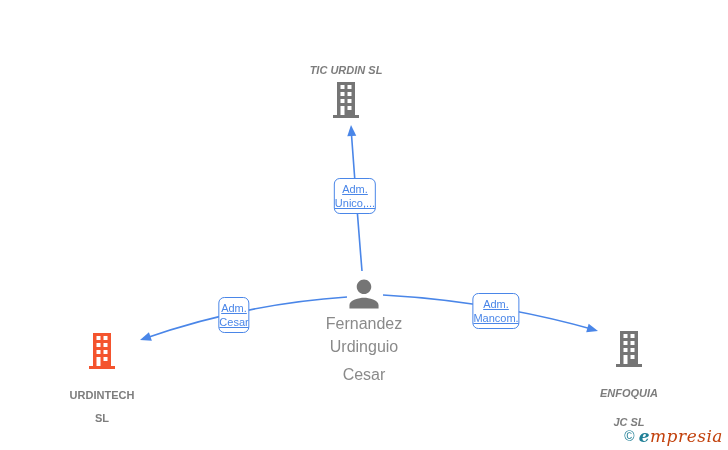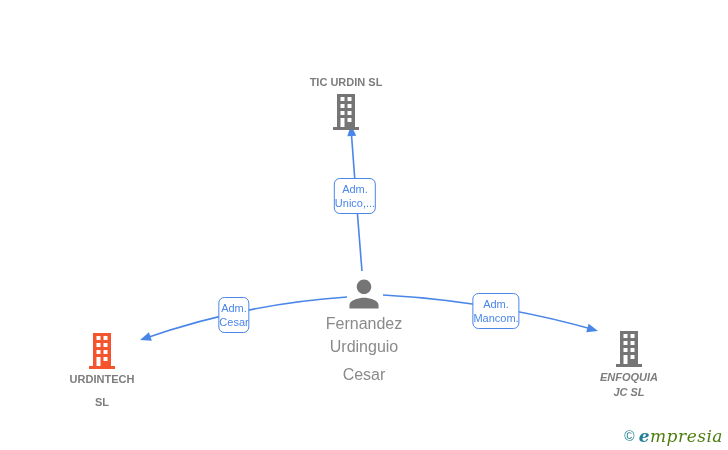--- a/index.html
+++ b/index.html
@@ -19,43 +19,44 @@
     transform:translate(-50%,-50%);
     background:#ffffff;
     border:1.5px solid #4a86e8;
     border-radius:6px;
     color:#4a86e8;
     font-size:11px;line-height:14px;
     padding:3px 0;
     text-align:center;
     white-space:nowrap;
     cursor:pointer;
+    text-decoration:underline;
   }
 
   .node{position:absolute;z-index:2;text-align:center;cursor:pointer;}
   .node-icon{display:block;margin:0 auto;}
   .company-label{
     color:#7d7d7d;font-size:11px;font-weight:bold;line-height:15px;
-    margin-top:3px;white-space:nowrap;
+    margin-top:19px;white-space:nowrap;
   }
   .person-label{
     color:#8a8a8a;font-size:16px;font-weight:400;line-height:15px;
     margin-top:2px;white-space:nowrap;
   }
-  .lbl-above{margin:12px 0 4px 0;}
+  .lbl-above{margin:0 0 4px 0;font-style:italic;}
 
   .logo{
     position:absolute;right:5px;bottom:4px;z-index:2;
     display:flex;align-items:center;gap:4px;
     font-family:"DejaVu Serif", serif;
   }
   .logo .copy{color:#1f7f96;font-size:14px;font-family:"Liberation Sans",sans-serif;}
   .logo .brand{font-style:italic;font-size:17px;letter-spacing:0.5px;}
   .logo .brand .ini{color:#1f7f96;font-weight:bold;}
-  .logo .brand .rest{color:#4d7c0f;}
+  .logo .brand .rest{color:#c2410c;}
 </style>
 </head>
 <body>
 
 <div class="canvas">
 
   <svg class="edges-layer" width="728" height="450" viewBox="0 0 728 450">
     <path class="edge-path" d="M 362 271 Q 356 198 351 128"></path>
     <polygon class="arrowhead" points="0,0 -11,-4.5 -11,4.5" transform="translate(351,125) rotate(-94)"></polygon>
 
@@ -121,21 +122,21 @@
           <rect x="16.5" y="3" width="4" height="4"></rect>
         <rect x="9.5" y="10" width="4" height="4"></rect>
           <rect x="16.5" y="10" width="4" height="4"></rect>
         <rect x="9.5" y="17" width="4" height="4"></rect>
           <rect x="16.5" y="17" width="4" height="4"></rect>
         <rect x="9.5" y="24" width="4" height="9"></rect>
           <rect x="16.5" y="24" width="4" height="4"></rect>
       </g>
     </svg>
     <div class="company-label">ENFOQUIA</div>
-    <div class="company-label" style="margin-top:0;">JC SL</div>
+    <div class="company-label" style="margin-top:14px;">JC SL</div>
   </div>
 
   <div class="edge-label" style="left:355px;top:196px;">
     <div>Adm.</div>
     <div>Unico,...</div>
   </div>
 
   <div class="edge-label" style="left:234px;top:315px;">
     <div>Adm.</div>
     <div>Cesar</div>

